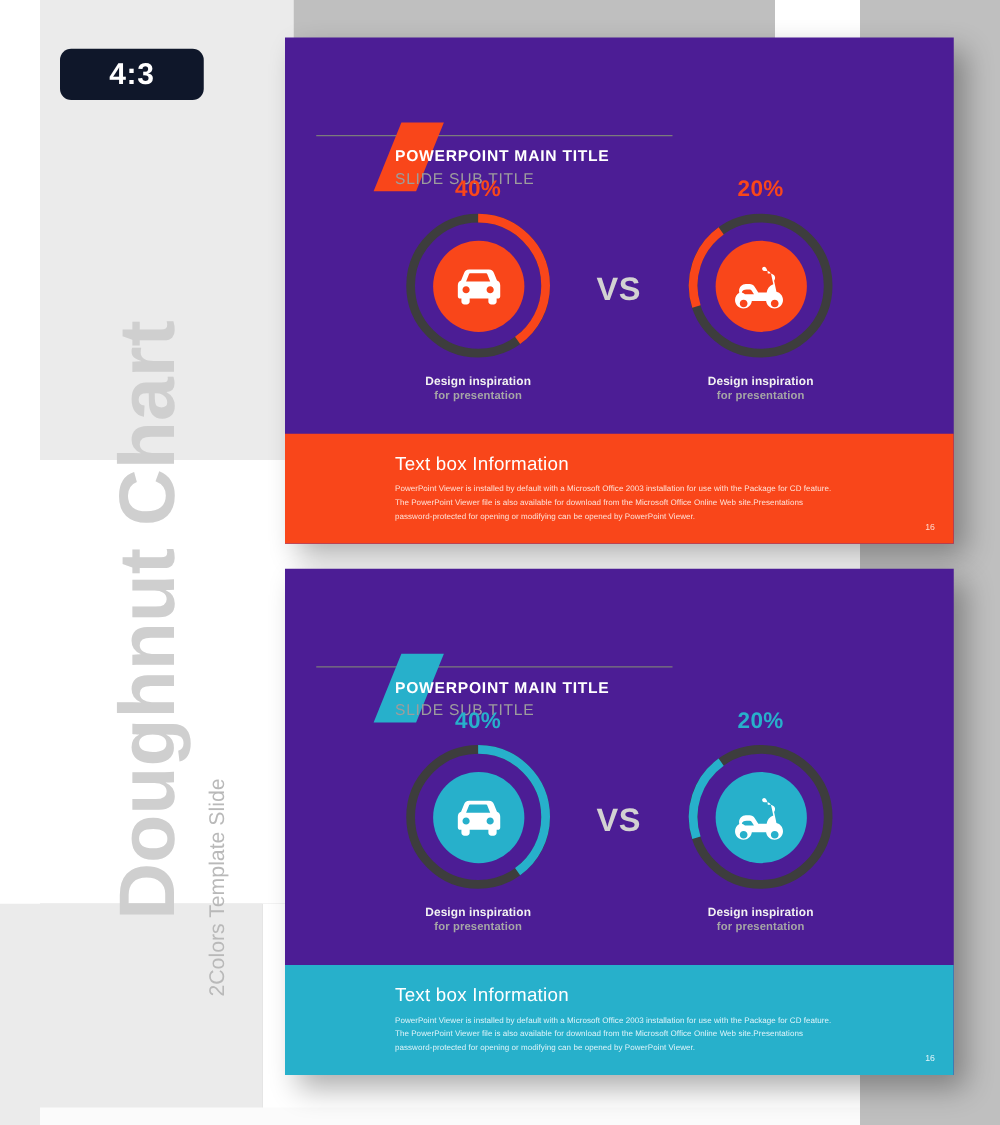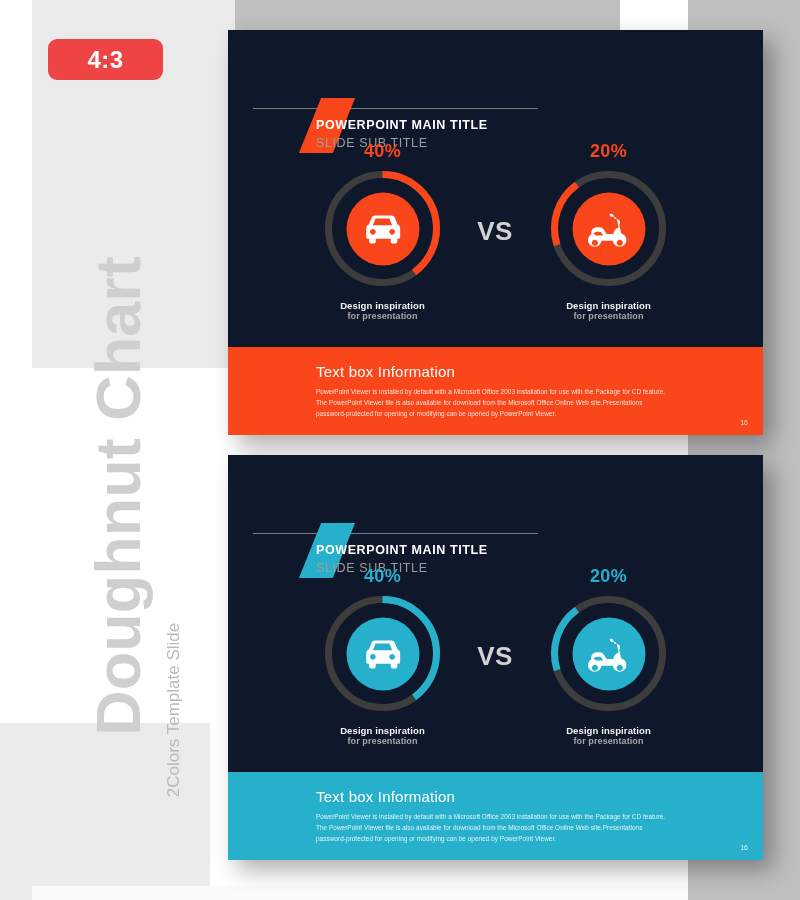--- a/index.html
+++ b/index.html
@@ -15,41 +15,41 @@
   .bg-white-mid{position:absolute;left:32px;top:368px;width:656px;height:355px;background:#ffffff;}
   .bg-white-top{position:absolute;left:620px;top:0;width:68px;height:38px;background:#ffffff;}
   .bg-gray-topleft{position:absolute;left:32px;top:0;width:203px;height:368px;background:#ebebeb;}
   .bg-gray-botleft{position:absolute;left:0;top:723px;width:210px;height:177px;background:#ebebeb;}
   .bg-white-botstrip{position:absolute;left:210px;top:723px;width:478px;height:177px;background:#ffffff;}
   .bg-white-footer{position:absolute;left:32px;top:886px;width:656px;height:14px;background:#fbfbfb;}
 
   
   .ratio-badge{
     position:absolute;left:48px;top:39px;width:115px;height:41px;
-    background:#ef4444;border-radius:9px;
+    background:#0f172a;border-radius:9px;
     display:flex;align-items:center;justify-content:center;
     color:#ffffff;font-size:24px;font-weight:bold;letter-spacing:.5px;
   }
 
   
   .side-title{
     position:absolute;left:-142px;top:460px;width:520px;
     transform:rotate(-90deg);transform-origin:center center;
     font-size:63px;font-weight:bold;color:#cfcfcf;letter-spacing:0px;
     white-space:nowrap;text-align:center;
   }
   .side-sub{
     position:absolute;left:24px;top:700px;width:300px;
     transform:rotate(-90deg);transform-origin:center center;
     font-size:17px;color:#b9b9b9;white-space:nowrap;text-align:center;
   }
 
   
   .slide{
-    position:absolute;width:535px;height:405px;background:#0f172a;
+    position:absolute;width:535px;height:405px;background:#4c1d95;
     box-shadow:10px 10px 22px rgba(0,0,0,.33);
     overflow:hidden;
   }
   #slide-orange{left:228px;top:30px;}
   #slide-blue{left:228px;top:455px;}
 
   
   .hdr{position:absolute;left:0;top:0;width:100%;height:100px;}
   .hdr-rule{position:absolute;left:25px;top:78px;width:285px;height:1px;background:#7b7b7b;}
   .hdr-slash{

